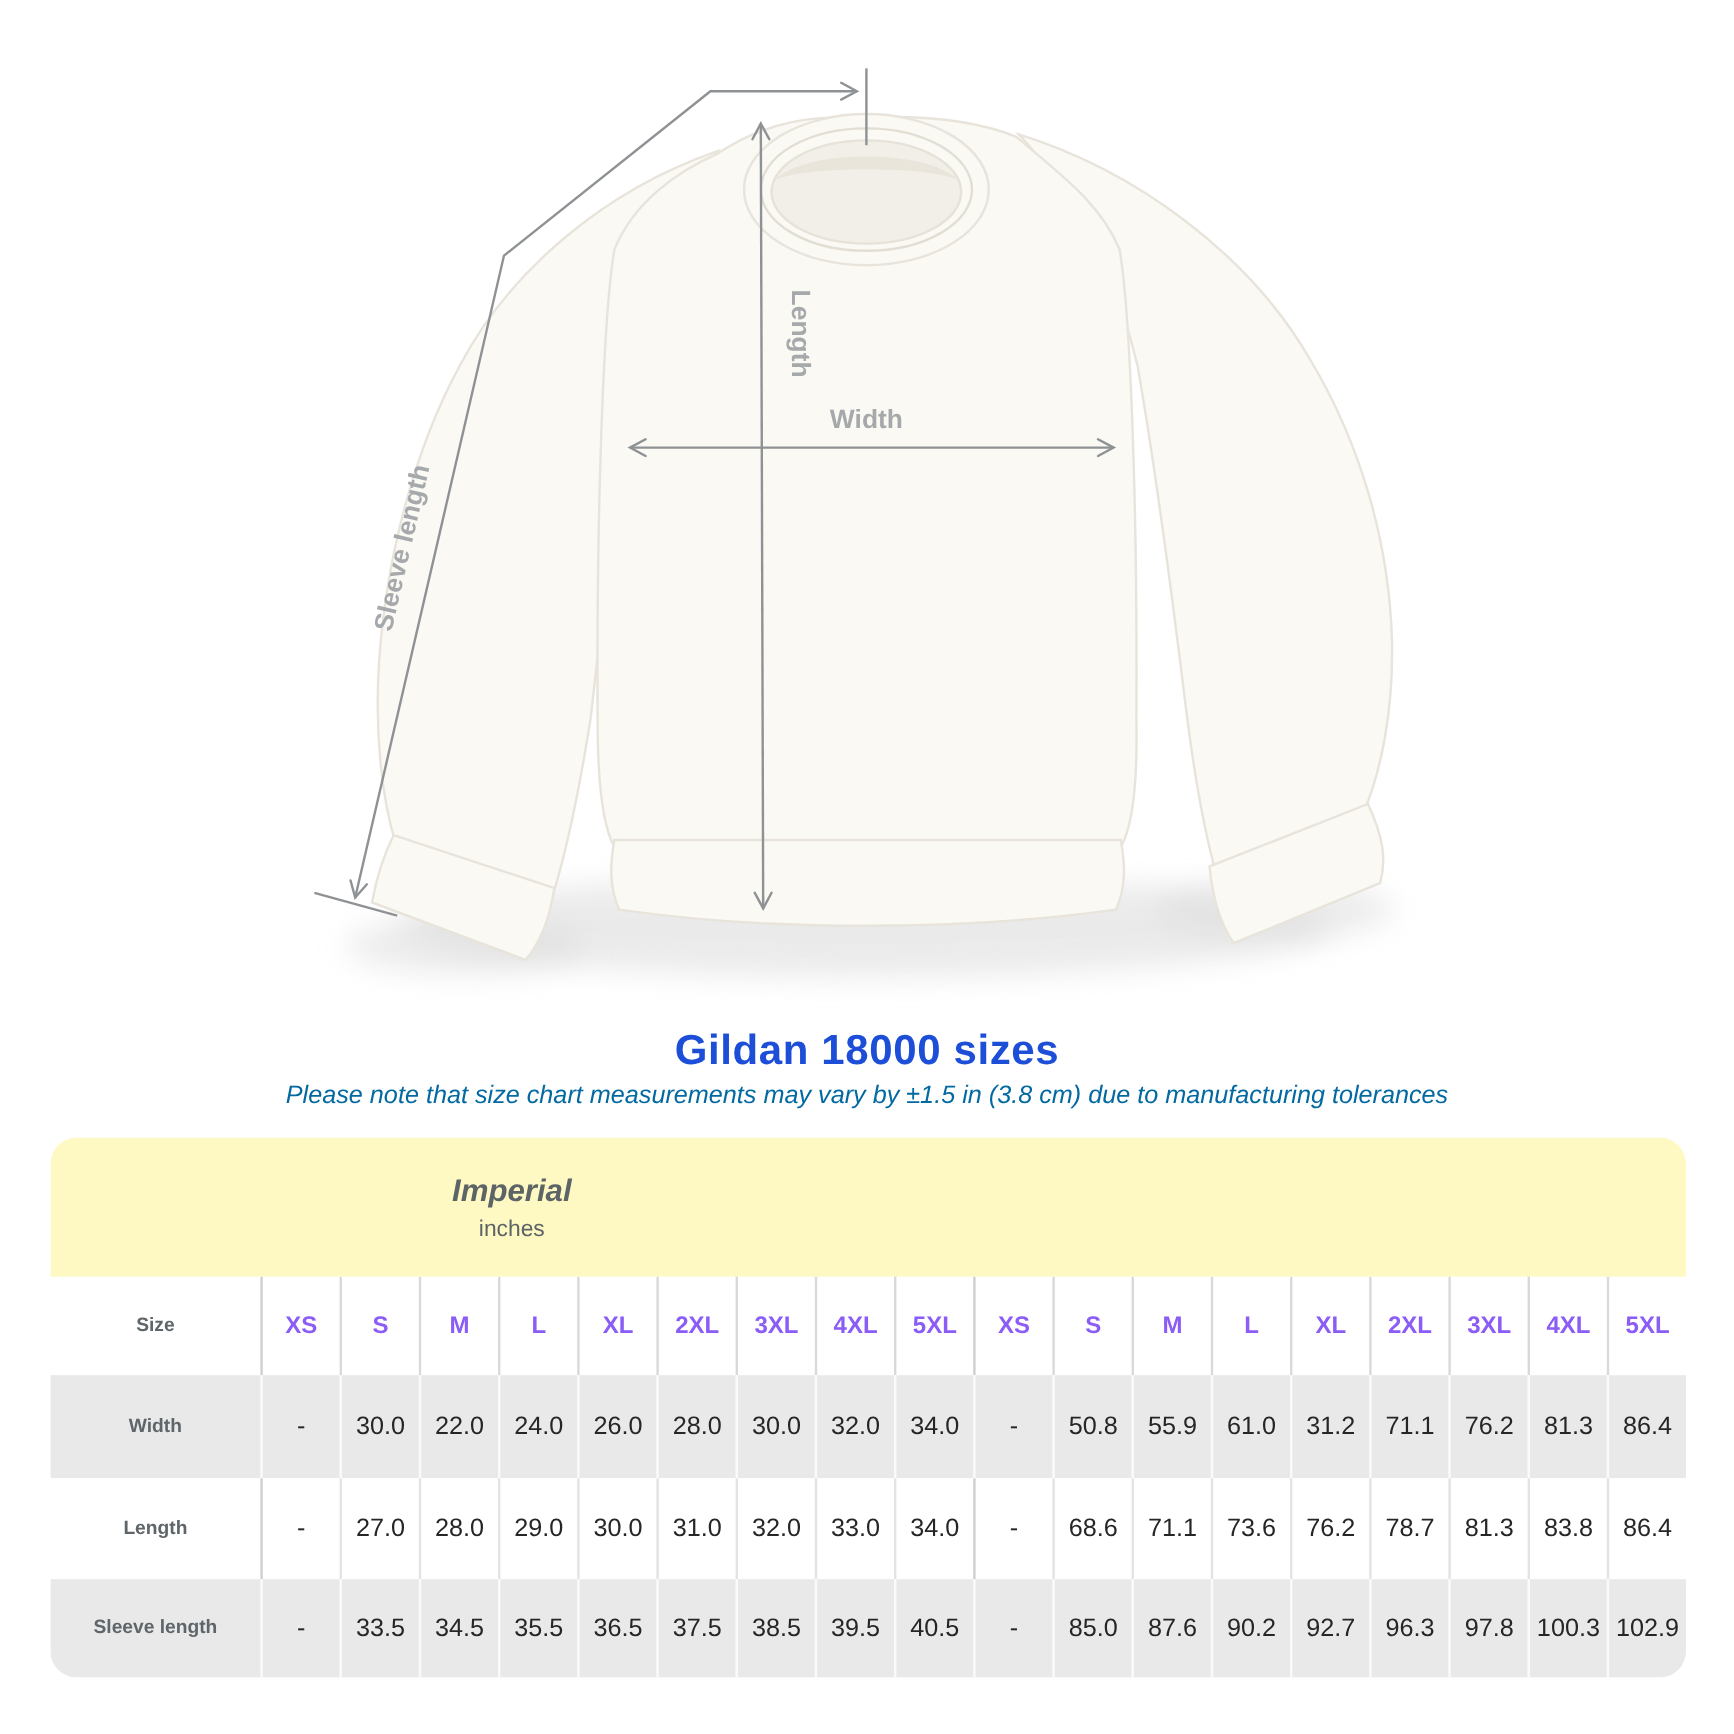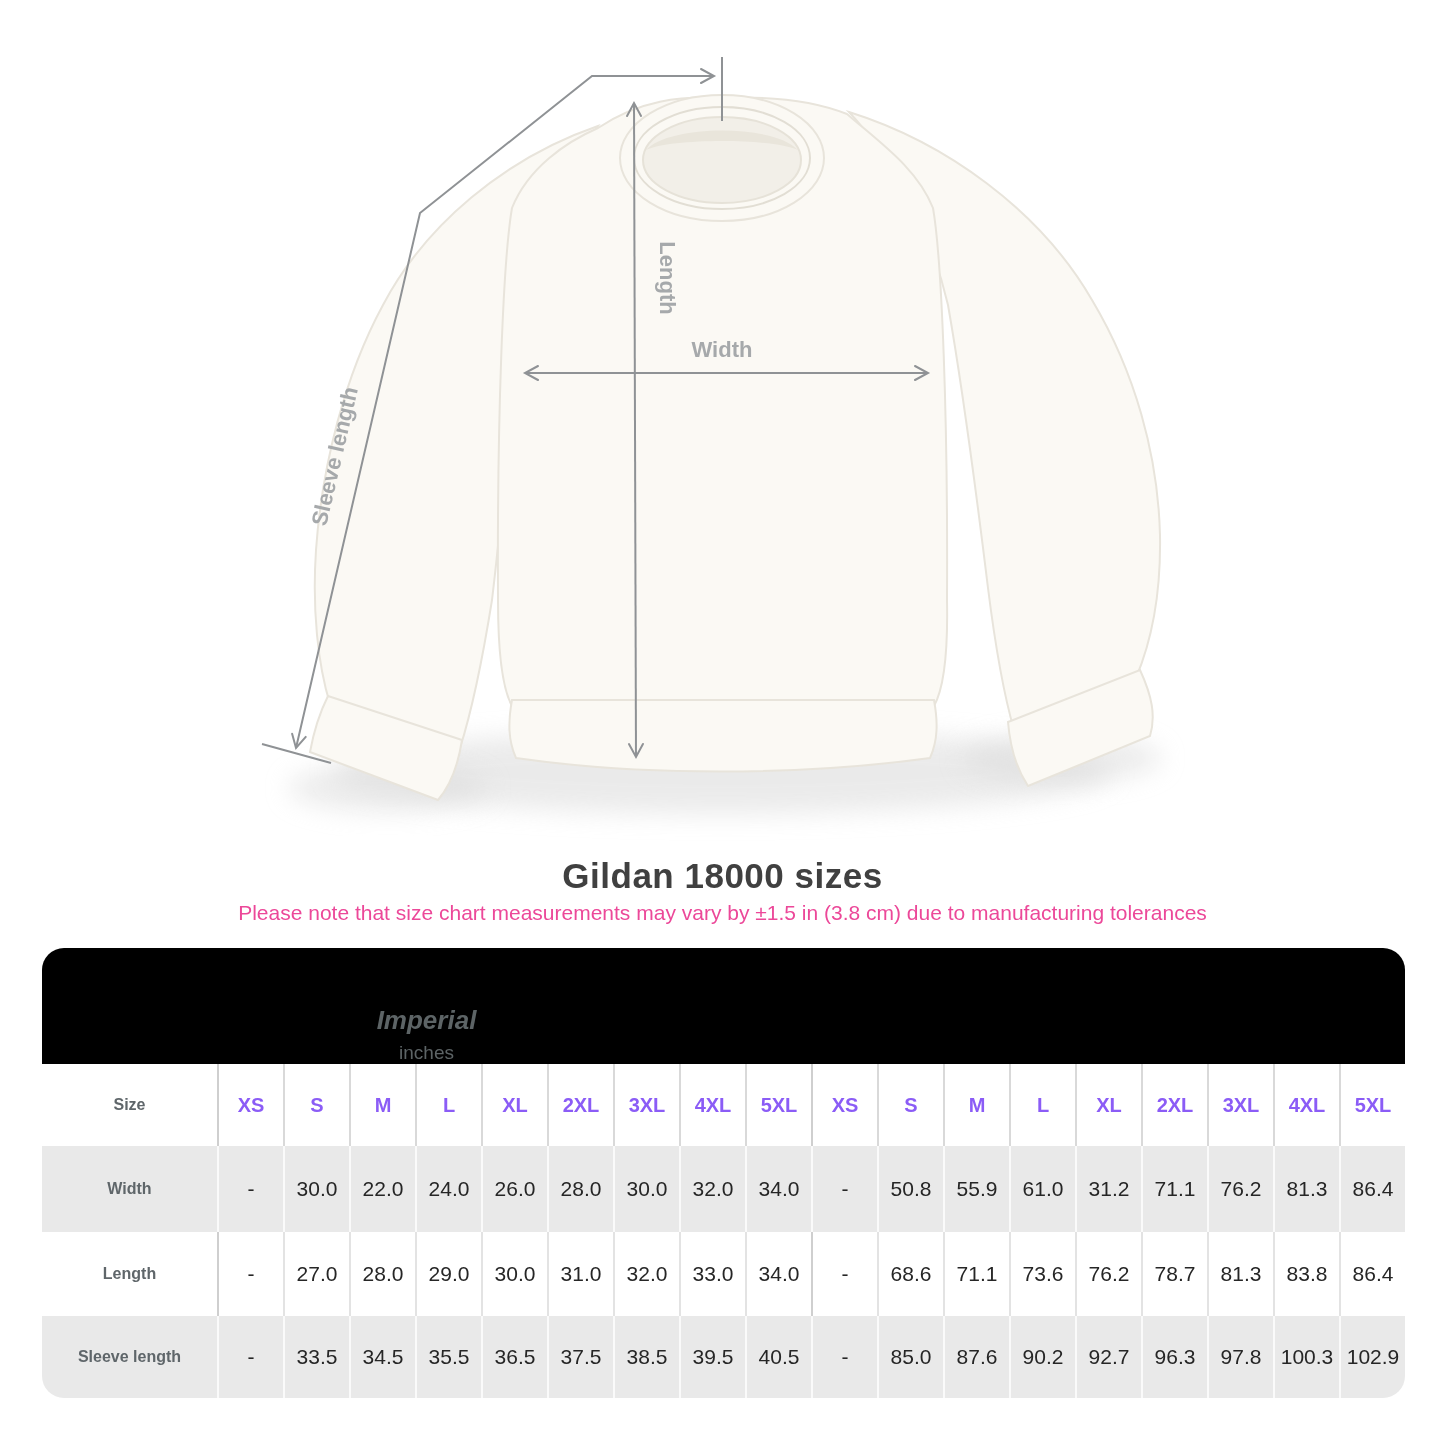--- a/index.html
+++ b/index.html
@@ -5,32 +5,32 @@
   html,body{margin:0;padding:0;background:#ffffff;}
   .stage{
     position:relative;width:1445px;height:1445px;background:#ffffff;overflow:hidden;
     font-family:"Liberation Sans", sans-serif;
   }
   
   .figure-wrap{position:absolute;left:0;top:0;width:1445px;height:845px;}
   
   .page-title{
     position:absolute;left:0;top:856px;width:1445px;text-align:center;
-    font-size:35px;font-weight:bold;color:#404040;letter-spacing:.5px;
+    font-size:35px;font-weight:bold;color:#1d4ed8;letter-spacing:.5px;
   }
   .page-subtitle{
     position:absolute;left:0;top:901px;width:1445px;text-align:center;
-    font-size:21px;color:#ec4899;
+    font-size:21px;font-style:italic;color:#0369a1;
   }
   
   .size-table{
     position:absolute;left:42px;top:948px;width:1363px;height:450px;
     border-radius:22px;overflow:hidden;background:#ffffff;
   }
-  .band{display:flex;height:116px;background:#000000;align-items:flex-end;}
+  .band{display:flex;height:116px;background:#fef9c3;}
   .band-group{display:flex;flex-direction:column;align-items:center;justify-content:center;gap:6px;}
   .band-group.imperial{width:769px;}
   .band-group.metric{width:594px;}
   .g-name{font-size:26px;font-weight:bold;font-style:italic;color:#5d6466;}
   .g-unit{font-size:19px;color:#5d6466;}
   .grid{
     display:grid;
     grid-template-columns:175px repeat(18,1fr);
     grid-template-rows:82px 86px 84px 82px;
     width:100%;

